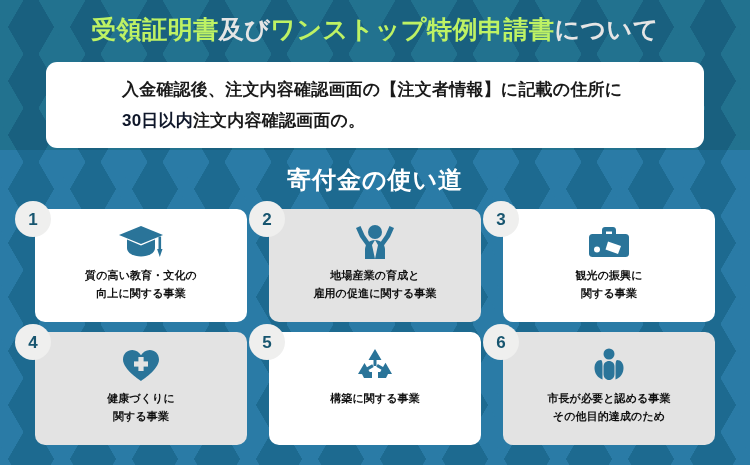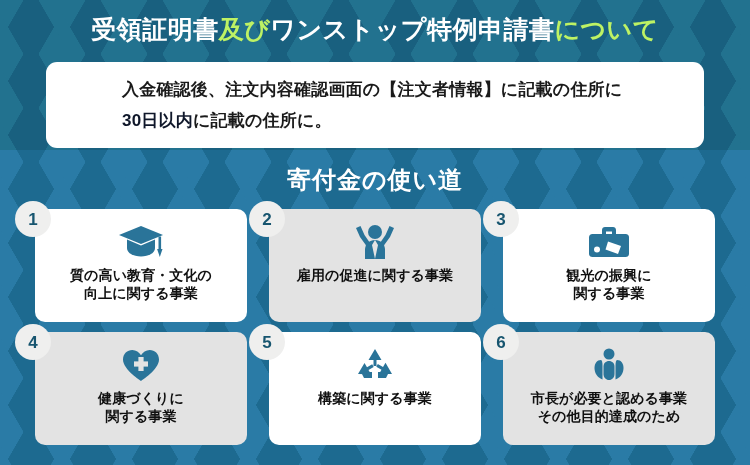--- a/index.html
+++ b/index.html
@@ -51,22 +51,22 @@
     top: 10px;
     left: 0;
     width: 750px;
     text-align: center;
     font-size: 25px;
     font-weight: bold;
     letter-spacing: 0.5px;
     line-height: 38px;
     white-space: nowrap;
   }
-  .t-hl { color: #ffffff; }
-  .t-wh { color: #bef264; }
+  .t-hl { color: #bef264; }
+  .t-wh { color: #e5e5e5; }
 
   
   .notice-box {
     position: absolute;
     left: 46px;
     top: 62px;
     width: 658px;
     height: 86px;
     background: #ffffff;
     border-radius: 11px;
@@ -148,21 +148,21 @@
     height: 38px;
     display: flex;
     align-items: center;
     justify-content: center;
     margin-bottom: 5px;
   }
   .card-icon svg { display: block; }
 
   .card-label {
     text-align: center;
-    font-size: 14px;
+    font-size: 11px;
     font-weight: bold;
     color: #101010;
     line-height: 18px;
     letter-spacing: 0.1px;
     white-space: nowrap;
   }
 </style>
 </head>
 <body>
 
@@ -170,21 +170,21 @@
 
   <div class="bg-pattern"></div>
   <div class="bg-pattern top"></div>
 
   <div class="title">
     <span class="t-hl">受領証明書</span><span class="t-wh">及び</span><span class="t-hl">ワンストップ特例申請書</span><span class="t-wh">について</span>
   </div>
 
   <div class="notice-box">
     <div class="notice-line">入金確認後、注文内容確認画面の【注文者情報】に記載の住所に</div>
-    <div class="notice-line"><span class="accent-red">30日以内</span><span>に記載の住所に。</span></div>
+    <div class="notice-line"><span class="accent-red">30日以内</span><span>注文内容確認画面の。</span></div>
   </div>
 
   <div class="section-heading">寄付金の使い道</div>
 
   <div class="grid">
 
     <div class="card white">
       <div class="badge">1</div>
       <div class="card-icon">
         <svg width="46" height="36" viewBox="0 0 46 36" fill="#2a7499">
@@ -205,20 +205,21 @@
       <div class="card-icon">
         <svg width="44" height="36" viewBox="0 0 44 36" fill="#2a7499">
           <circle cx="22" cy="8" r="7"></circle>
           <path d="M22 16 C16.5 16 12.5 19.5 12 25 L12 35 L32 35 L32 25 C31.5 19.5 27.5 16 22 16 Z"></path>
           <path d="M13.5 22 L7 13 L3 4 L7.5 2 L11.5 11 L17 19 Z"></path>
           <path d="M30.5 22 L37 13 L41 4 L36.5 2 L32.5 11 L27 19 Z"></path>
           <path d="M22 16 L19 21 L22 35 L25 21 Z" fill="#e3e3e3"></path>
         </svg>
       </div>
       <div class="card-label">
+        <div>地場産業の育成と</div>
         <div>雇用の促進に関する事業</div>
       </div>
     </div>
 
     <div class="card white">
       <div class="badge">3</div>
       <div class="card-icon">
         <svg width="46" height="36" viewBox="0 0 46 36" fill="#2a7499">
           <path d="M16 6 L16 10 L20 10 L20 7.5 L26 7.5 L26 10 L30 10 L30 6 C30 4.3 28.7 3 27 3 L19 3 C17.3 3 16 4.3 16 6 Z"></path>
           <rect x="3" y="10" width="40" height="23" rx="3.5"></rect>

